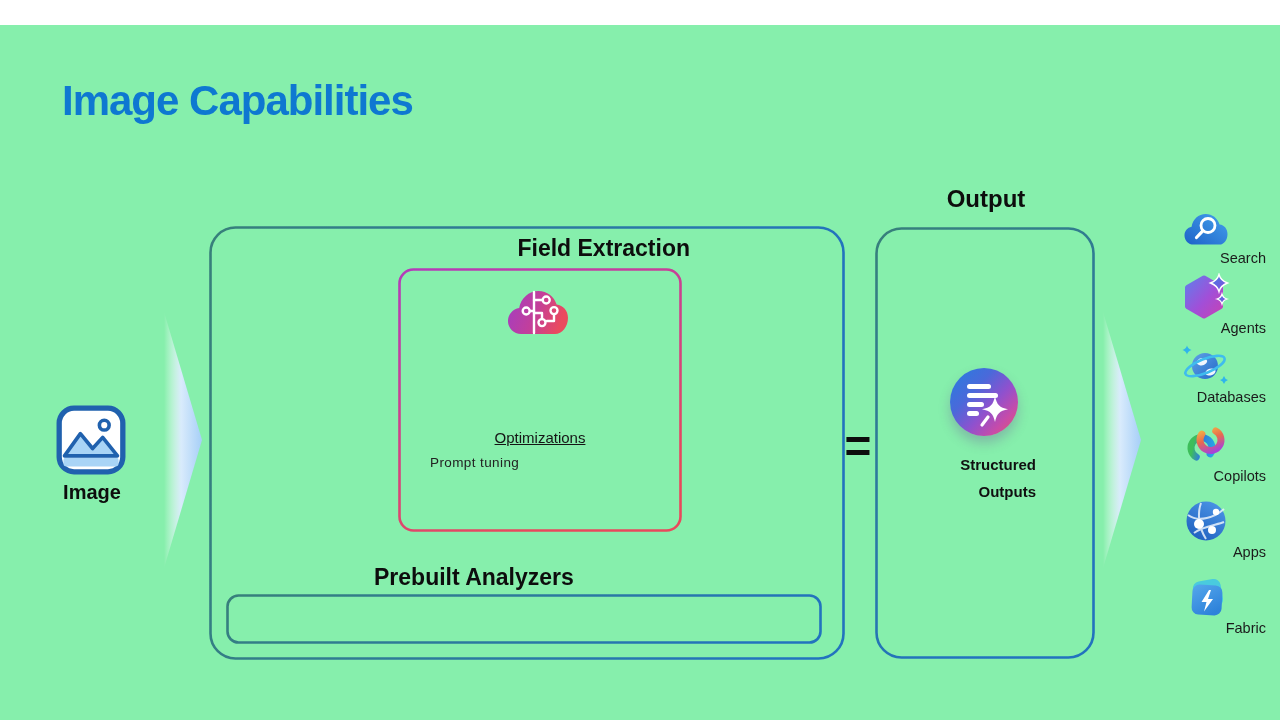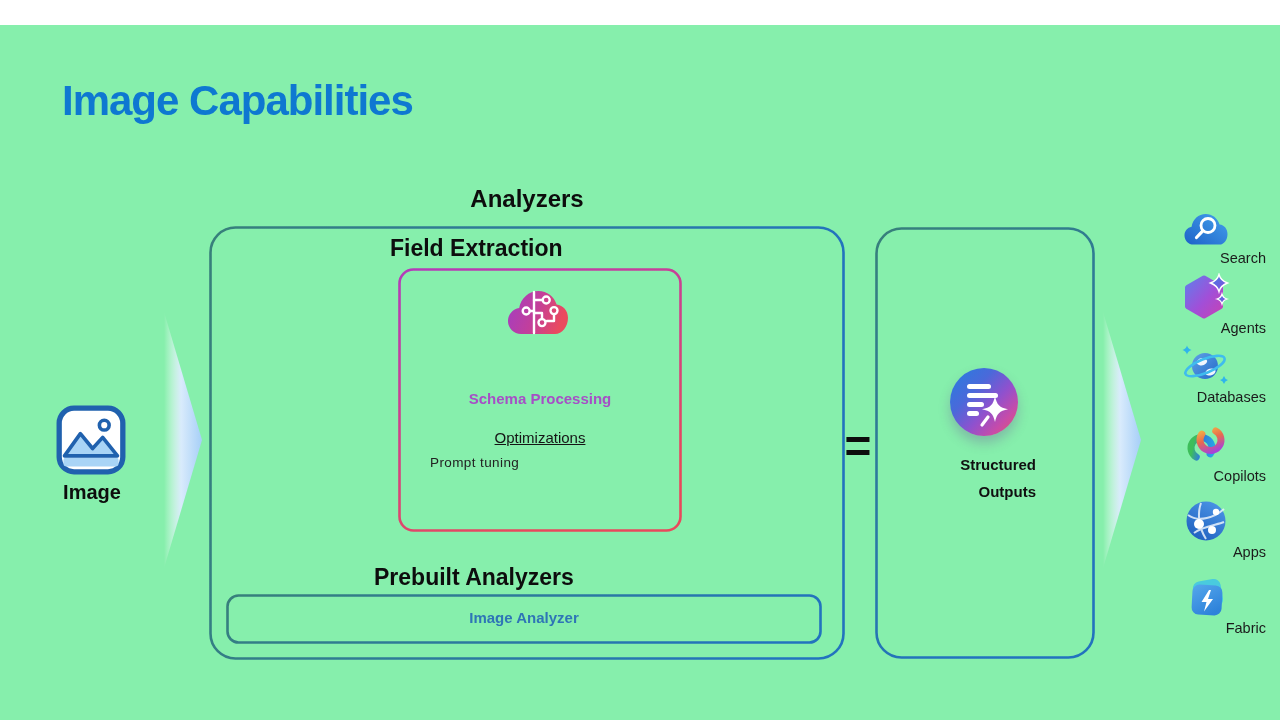--- a/index.html
+++ b/index.html
@@ -2,42 +2,42 @@
 <html><head>
 <meta charset="utf-8">
 <style>
   html,body{margin:0;padding:0;background:#fff;}
   .slide{position:relative;width:1280px;height:720px;background:#86efac;overflow:hidden;
          font-family:"Liberation Sans",sans-serif;color:#111;margin-top:25px;}
   .abs{position:absolute;}
   .slide-title{left:62px;top:52px;font-size:42px;font-weight:700;letter-spacing:-1px;color:#0E78D1;white-space:nowrap;}
   .col-label{top:160px;font-size:24px;font-weight:700;color:#0d0d0d;text-align:center;width:200px;}
   .box-svg{display:block;}
-  .fe-title{left:390px;top:210px;width:300px;text-align:left;font-size:23px;font-weight:700;color:#0d0d0d;}
+  .fe-title{left:390px;top:210px;width:300px;text-align:right;font-size:23px;font-weight:700;color:#0d0d0d;}
   .schema-label{left:430px;top:365px;width:220px;text-align:center;font-size:15px;font-weight:700;color:#A64FC6;}
   .opt-label{left:430px;top:404px;width:220px;text-align:center;font-size:15px;font-weight:400;color:#151515;text-decoration:underline;}
   .prompt-label{left:430px;top:430px;width:220px;text-align:left;font-size:13.5px;font-weight:400;color:#222;letter-spacing:.4px;}
   .prebuilt-title{left:374px;top:539px;width:300px;text-align:left;font-size:23px;font-weight:700;color:#0d0d0d;}
   .ia-label{left:374px;top:584px;width:300px;text-align:center;font-size:15px;font-weight:700;color:#2E75B6;}
   .input-item-label{left:42px;top:456px;width:100px;text-align:center;font-size:20px;font-weight:700;color:#0d0d0d;}
   .equals{left:839px;top:398px;width:38px;text-align:center;font-size:46px;line-height:46px;font-weight:700;color:#0d0d0d;}
   .so-icon{left:950px;top:343px;width:68px;height:68px;border-radius:50%;
            background:linear-gradient(133deg,#2A7CDF 4%,#4A69DA 34%,#8F51CE 58%,#C84BA8 79%,#DC5A70 97%);
            box-shadow:0 7px 12px rgba(110,70,150,0.30);}
   .so-label{left:932px;top:426px;width:104px;text-align:right;font-size:15px;line-height:27px;font-weight:700;color:#101010;}
   .dest-label{left:1146px;width:120px;text-align:right;font-size:14.5px;font-weight:400;color:#1b1b1b;}
 </style>
 </head>
 <body>
 
 <div class="slide">
 
   <div class="abs slide-title">Image Capabilities</div>
 
-  <div class="abs col-label" style="left:427px;">Analyzers</div>
+  <div class="abs col-label" style="left:886px;">Output</div>
 
   <div class="abs" style="left:56px;top:380px;width:70px;height:70px;">
     <svg class="box-svg" width="70" height="70" viewBox="0 0 66 66">
       <rect x="3" y="3" width="60" height="60" rx="14" fill="#fff" stroke="#2061AE" stroke-width="5"></rect>
       <rect x="7" y="49.5" width="52" height="8.5" rx="3" fill="#A9D4F6"></rect>
       <path d="M8,48 L23,27 L34.5,41 L44,30.5 L58,48 Z" fill="#A9D4F6" stroke="#2061AE" stroke-width="3.4" stroke-linejoin="round"></path>
       <circle cx="45.5" cy="19" r="4.6" fill="#fff" stroke="#2061AE" stroke-width="3.4"></circle>
     </svg>
   </div>
   <div class="abs input-item-label">Image</div>
@@ -98,32 +98,30 @@
         <path d="M28,24 H24"></path>
           <circle cx="20.2" cy="24" r="3.5"></circle>
         <path d="M36,31.8 V26 H28"></path>
           <circle cx="36" cy="35.6" r="3.5"></circle>
         <path d="M48,27.4 V34 H41"></path>
           <circle cx="48" cy="23.6" r="3.5"></circle>
       </g>
     </svg>
   </div>
 
-  <div class="abs schema-label">Schema Processing</div>
   <div class="abs opt-label">Optimizations</div>
   <div class="abs prompt-label">Prompt tuning</div>
 
   <div class="abs prebuilt-title">Prebuilt Analyzers</div>
 
   <div class="abs" style="left:226px;top:569px;">
     <svg class="box-svg" width="596" height="50" viewBox="0 0 596 50">
       <rect x="1.5" y="1.5" width="593" height="47" rx="11" fill="none" stroke="url(#gTealBlue)" stroke-width="2.6"></rect>
     </svg>
   </div>
-  <div class="abs ia-label">Image Analyzer</div>
 
   <div class="abs equals">=</div>
 
   <div class="abs" style="left:875px;top:202px;">
     <svg class="box-svg" width="220" height="432" viewBox="0 0 220 432">
       <defs>
         <linearGradient id="gTealBlueV" x1="0" y1="0" x2="0.35" y2="1">
           <stop offset="0" stop-color="#37807A"></stop>
             <stop offset="1" stop-color="#2273BE"></stop>
         </linearGradient>

